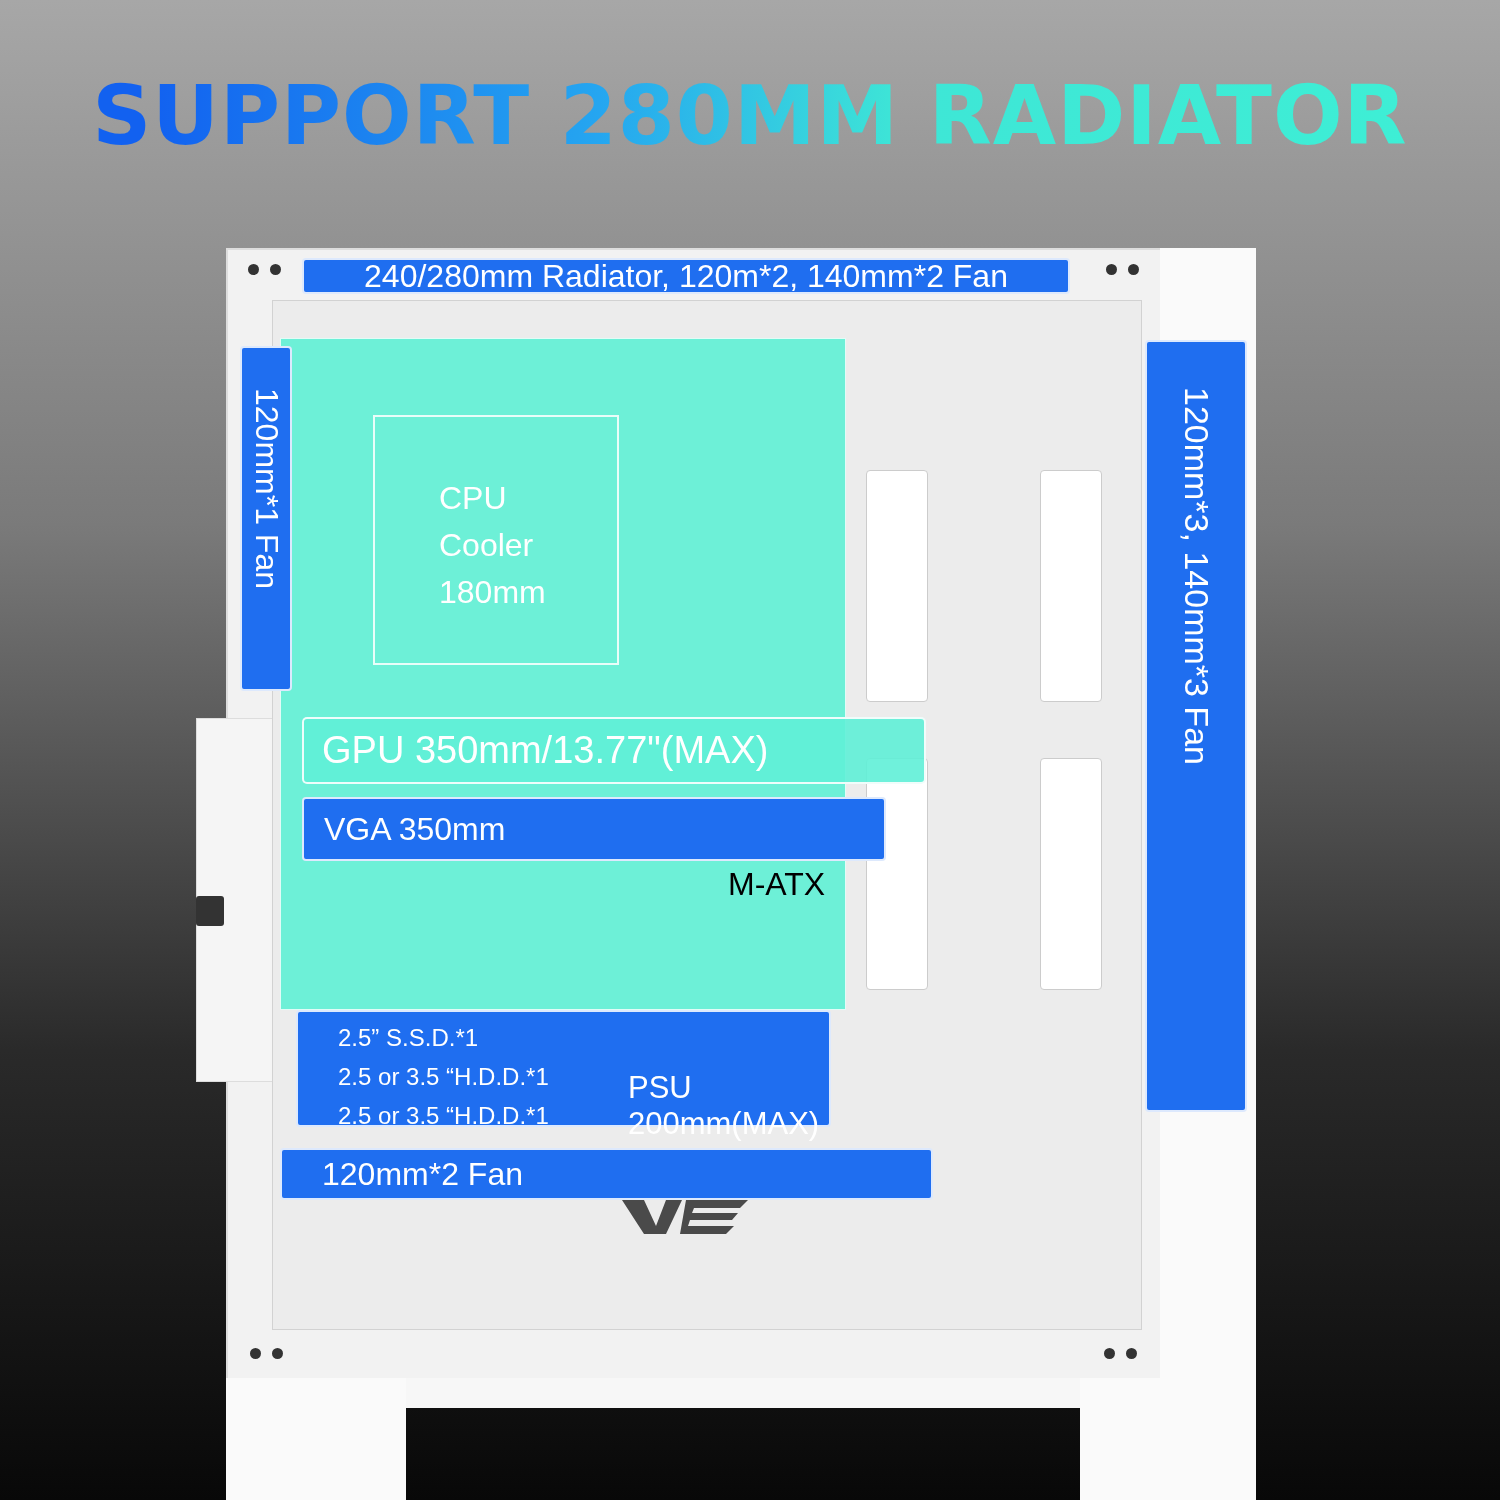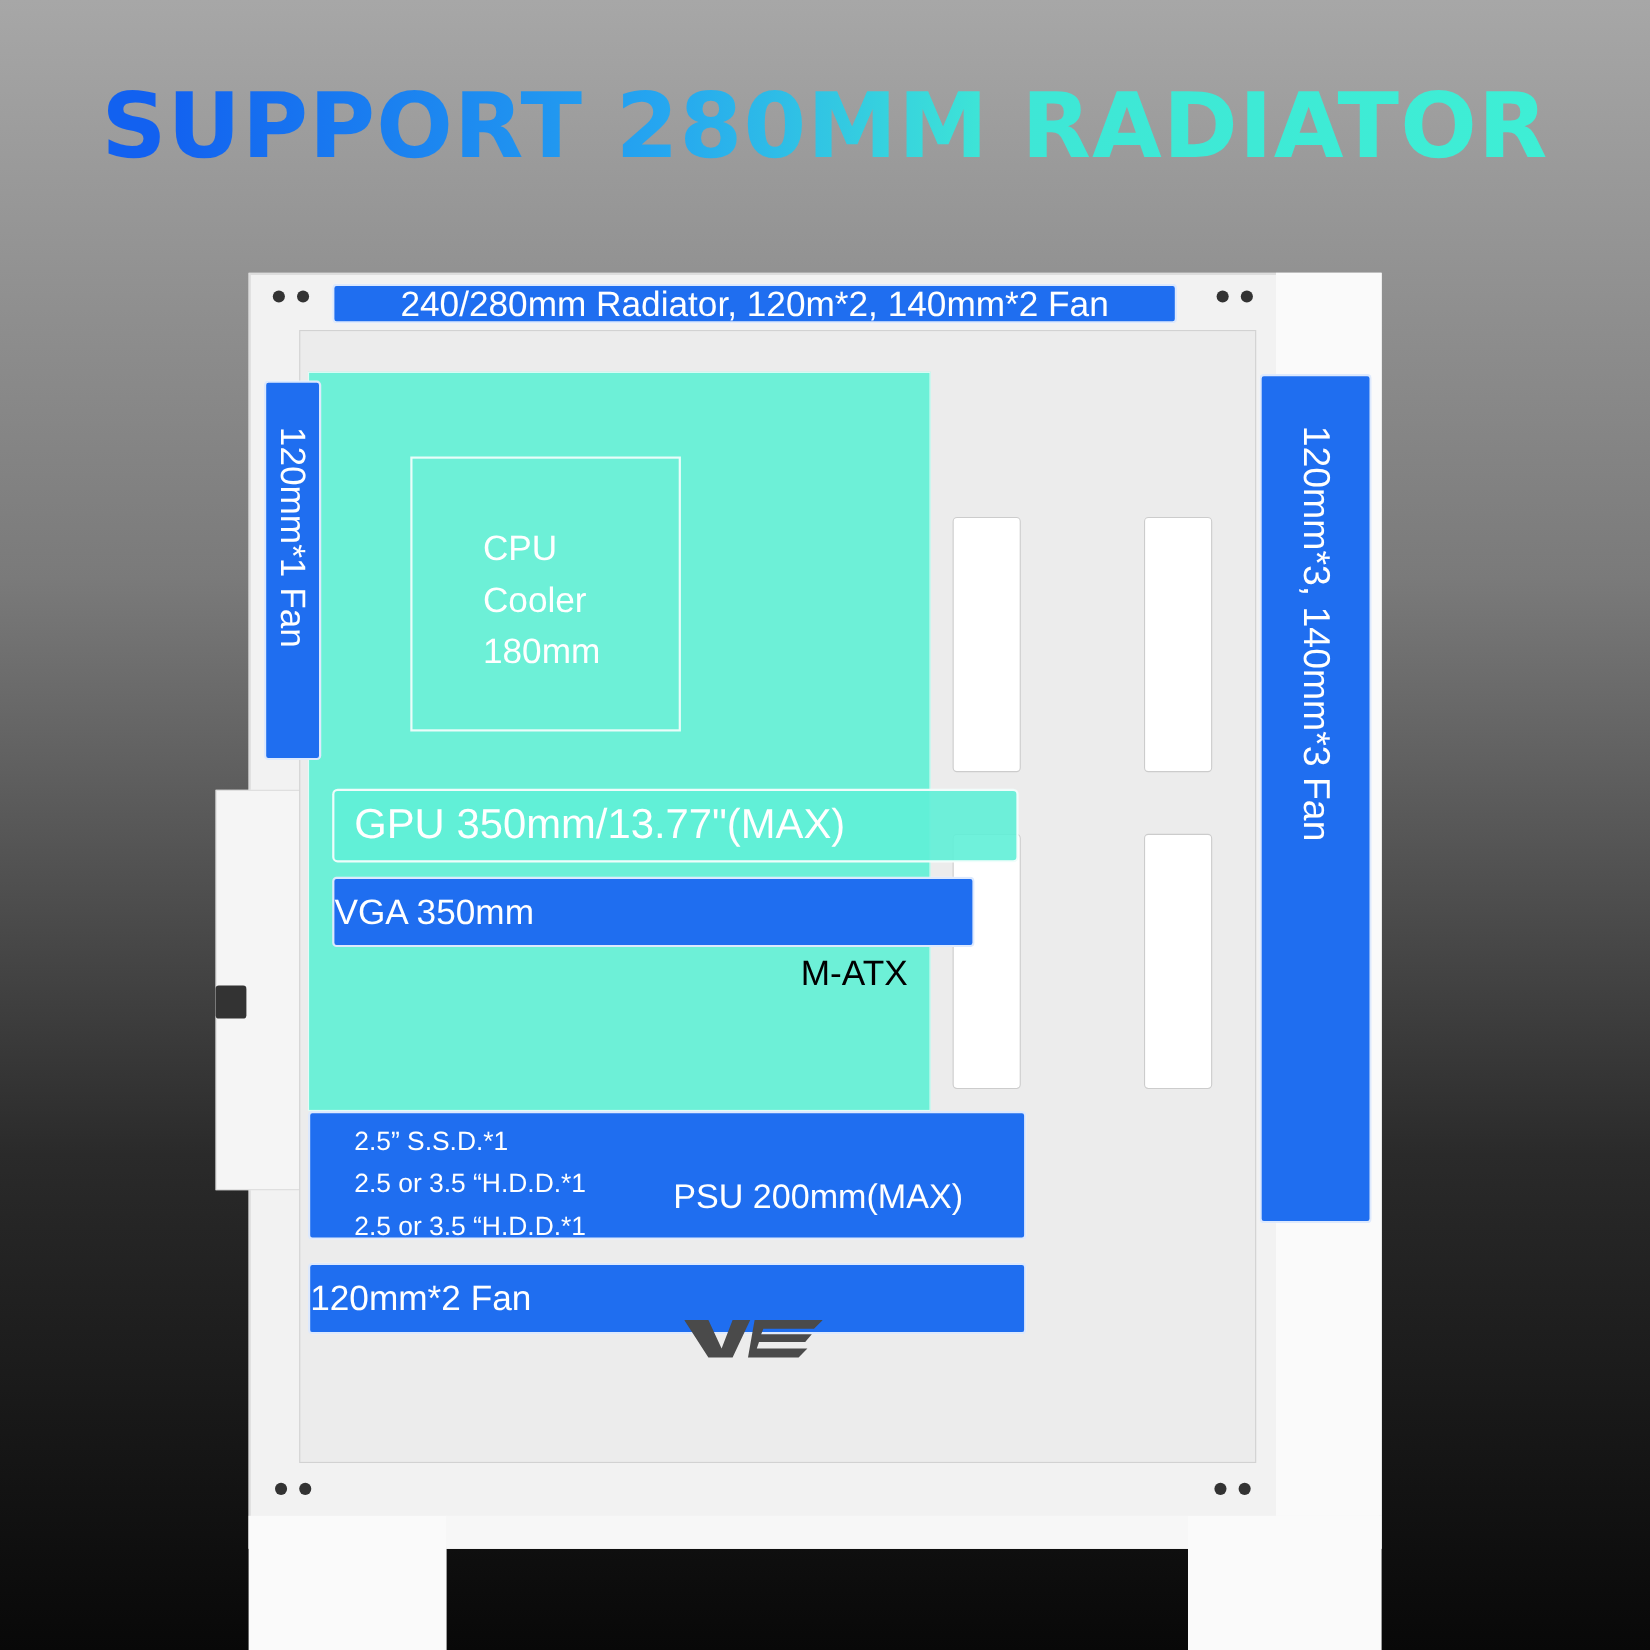--- a/index.html
+++ b/index.html
@@ -46,34 +46,34 @@
 <div class="screw" style="left:1104px;top:1348px;"></div>
 <div class="screw" style="left:1126px;top:1348px;"></div>
 
 <div class="cyan"></div>
 <div class="cpu">
   <div>CPU</div>
   <div>Cooler</div>
   <div>180mm</div>
 </div>
 <div class="gpu">GPU 350mm/13.77"(MAX)</div>
-<div class="blue" style="left:302px;top:797px;width:584px;height:64px;font-size:32px;">VGA 350mm</div>
+<div class="blue" style="left:302px;top:797px;width:584px;height:64px;font-size:32px;padding-left:20px;">VGA 350mm</div>
 <div class="label" style="left:728px;top:866px;font-size:32px;">M-ATX</div>
 <div class="label" style="left:770px;top:1026px;font-size:32px;color:rgba(40,90,220,0.5);">ATX</div>
 
 <div class="blue" style="left:302px;top:258px;width:768px;height:36px;font-size:32px;justify-content:center;">240/280mm Radiator, 120m*2, 140mm*2 Fan</div>
 <div class="blue vert" style="left:240px;top:346px;width:52px;height:345px;font-size:32px;padding-bottom:60px;">120mm*1 Fan</div>
 <div class="blue vert" style="left:1145px;top:340px;width:102px;height:772px;font-size:34px;padding-bottom:300px;">120mm*3, 140mm*3 Fan</div>
 
-<div class="blue" style="left:280px;top:1010px;width:653px;height:117px;align-items:flex-start;">
+<div class="blue" style="left:296px;top:1010px;width:535px;height:117px;align-items:flex-start;">
   <div style="position:absolute;left:40px;top:6px;font-size:24px;line-height:39px;">
     <div>2.5” S.S.D.*1</div>
     <div>2.5 or 3.5 “H.D.D.*1</div>
     <div>2.5 or 3.5 “H.D.D.*1</div>
   </div>
   <div style="position:absolute;left:330px;top:58px;font-size:31px;">PSU 200mm(MAX)</div>
 </div>
-<div class="blue" style="left:280px;top:1148px;width:653px;height:65px;font-size:32px;">120mm*2 Fan</div>
+<div class="blue" style="left:280px;top:1148px;width:653px;height:52px;font-size:32px;padding-left:40px;">120mm*2 Fan</div>
 
 <svg style="position:absolute;left:622px;top:1200px;" width="126" height="36">
   <polygon points="0,0 22,0 34,26 44,0 60,0 44,34 22,34" fill="#4a4a4a"></polygon>
   <polygon points="64,0 126,0 118,8 72,8 70,13 116,13 110,20 68,20 66,26 112,26 104,34 58,34" fill="#4a4a4a"></polygon>
 </svg>
 
 </body></html>

